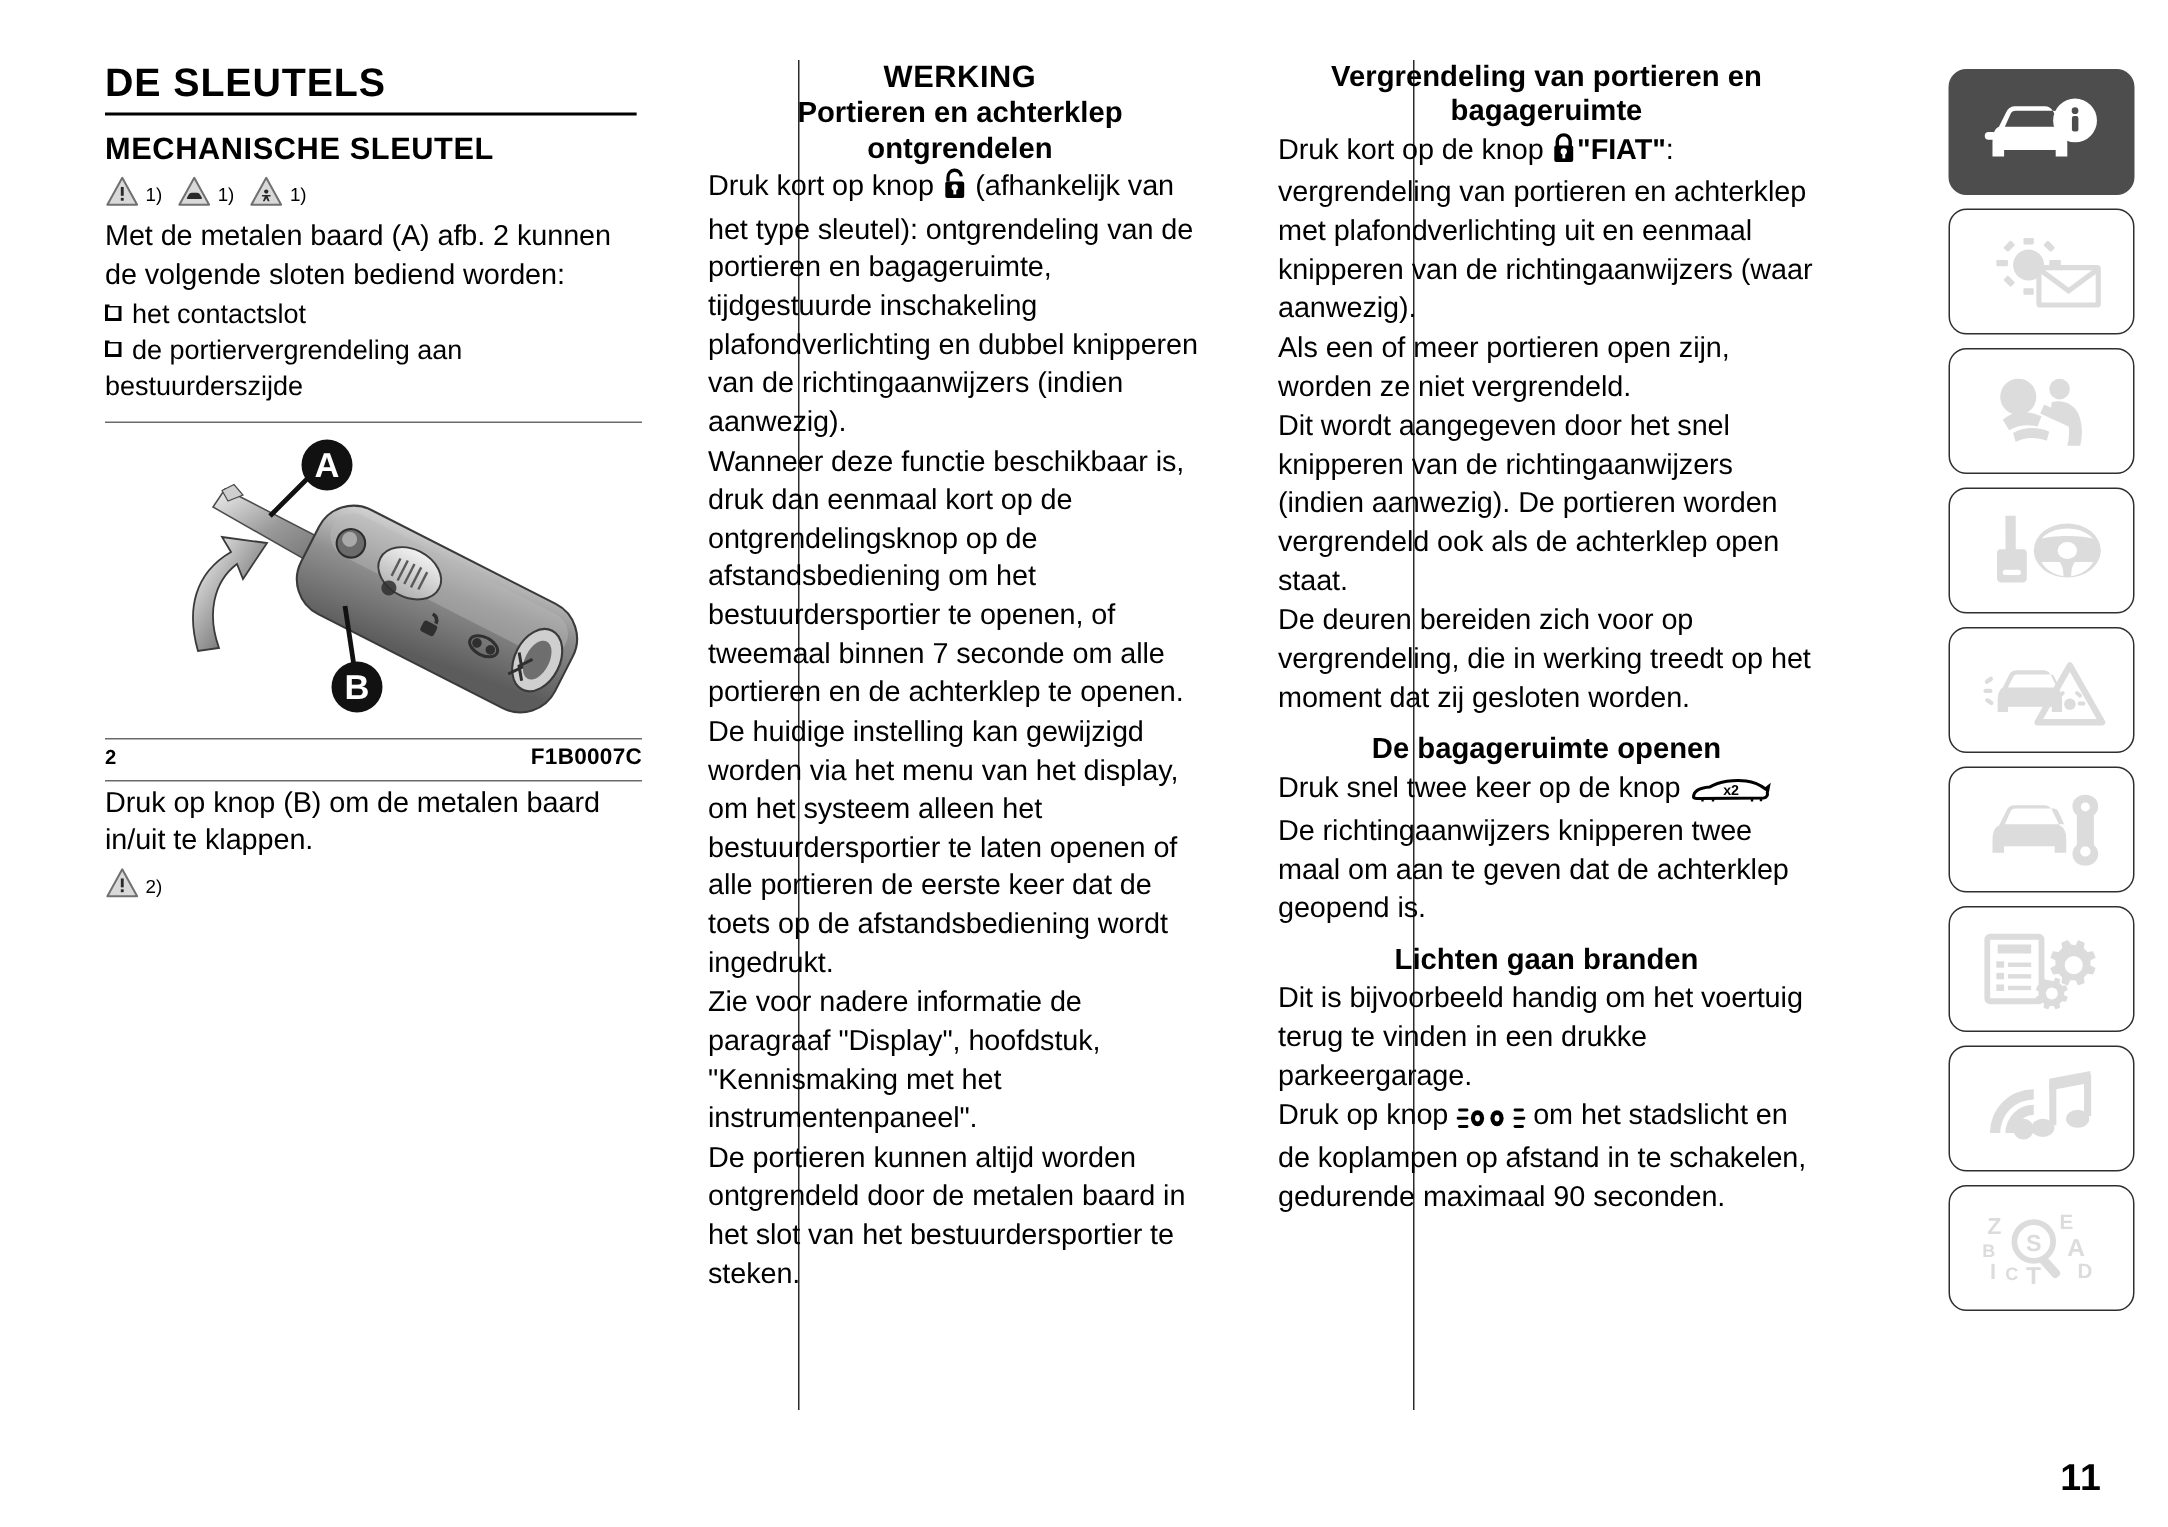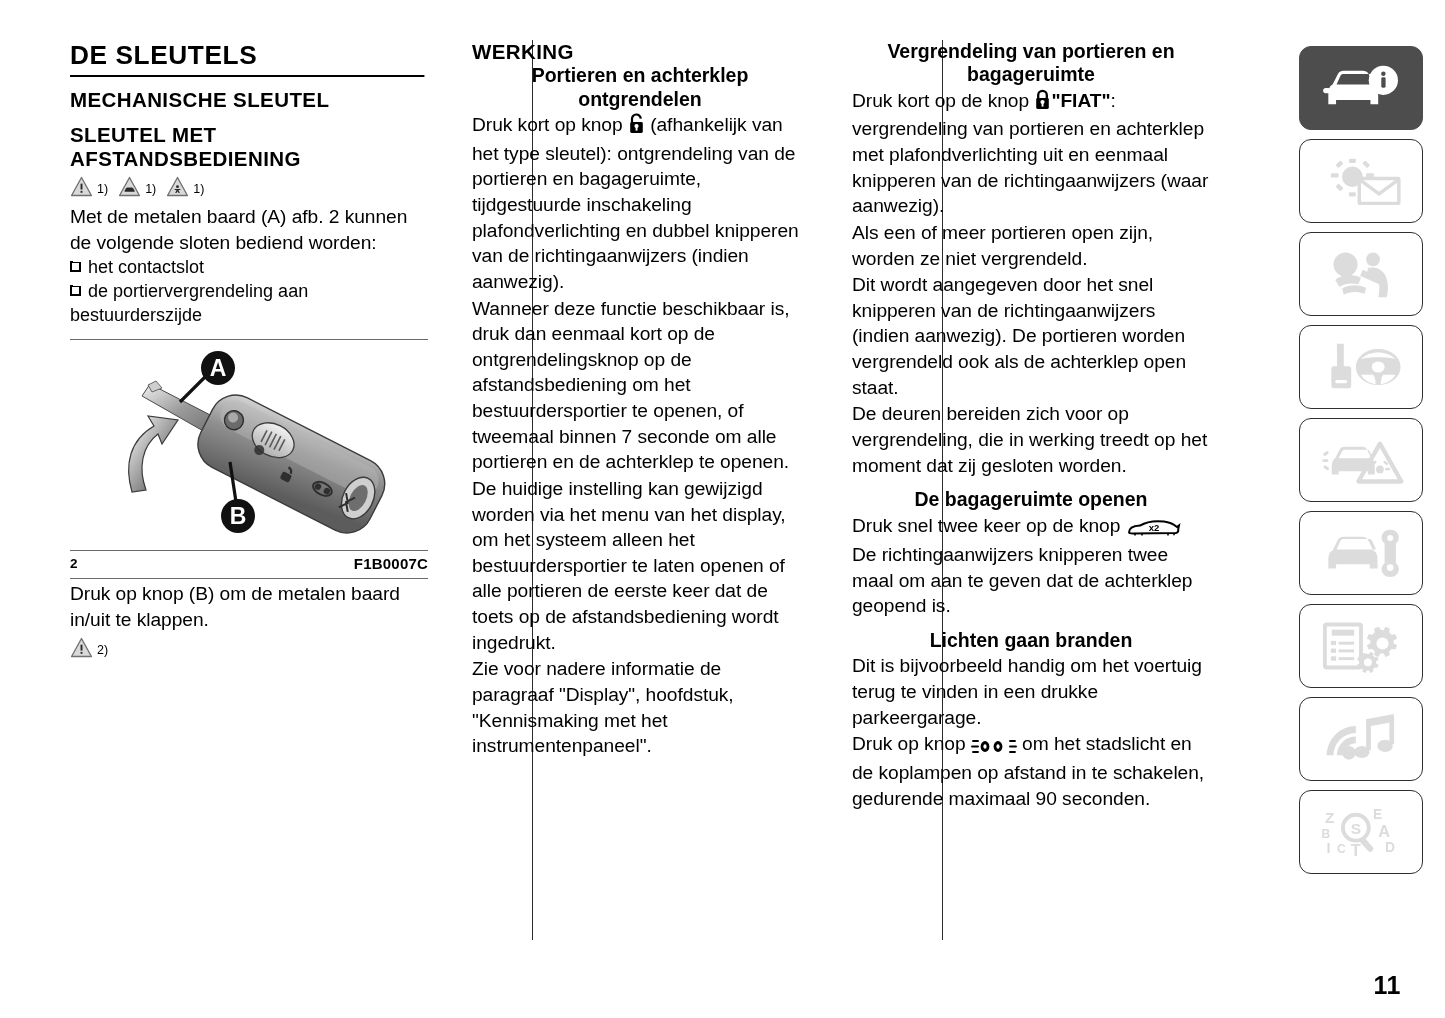--- a/index.html
+++ b/index.html
@@ -209,21 +209,20 @@
 <div class="page">
 
   <div class="columns">
 
     <div class="col col-1">
 
       <h1 class="chapter-title">DE SLEUTELS</h1>
 
       <h2 class="section-title first">MECHANISCHE SLEUTEL</h2>
 
-      <h2 class="section-title"><span>SLEUTEL MET AFSTANDSBEDIENING</span></h2>
 
       <div class="warn-row">
         <span class="warn-item">
           <span>
             <svg class="wtri" viewBox="0 0 24 22" aria-hidden="true">
               <path d="M12 1.6 L22.4 20.4 H1.6 Z" fill="#d9d9d9" stroke="#707070" stroke-width="1.4" stroke-linejoin="round"></path>
               <rect x="11" y="8" width="2" height="6.2" fill="#2a2a2a"></rect>
               <rect x="11" y="15.6" width="2" height="2" fill="#2a2a2a"></rect>
             </svg>
           </span>
@@ -345,33 +344,34 @@
             <rect x="11" y="15.6" width="2" height="2" fill="#2a2a2a"></rect>
           </svg>
         </span>
         <span class="note">2)</span>
       </div>
     </div>
 
     <div class="col-divider divider-1"></div>
 
     <div class="col col-2">
-      <h2 class="section-title first" style="margin-top:0;">WERKING</h2>
+      <h2 class="section-title first" style="margin-top:0;text-align:center;">WERKING</h2>
       <h3 class="sub-title tight">Portieren en achterklep ontgrendelen</h3>
 
       <p class="body-text"><span>Druk kort op knop </span><span class="inline-icon"><svg class="lock-ico" viewBox="0 0 17 21" aria-hidden="true">
               <path d="M4 9 V6.2 A4.3 4.3 0 0 1 12.8 5.6" fill="none" stroke="#000" stroke-width="2.2"></path>
               <rect x="2.2" y="9" width="12.6" height="11" rx="1.4" fill="#000"></rect>
               <circle cx="8.5" cy="13" r="2.1" fill="#fff"></circle>
               <rect x="7.6" y="13.6" width="1.9" height="4" fill="#fff"></rect>
             </svg></span><span> (afhankelijk van het type sleutel): ontgrendeling van de portieren en bagageruimte, tijdgestuurde inschakeling plafondverlichting en dubbel knipperen van de richtingaanwijzers (indien aanwezig).</span></p>
 
       <p class="body-text">Wanneer deze functie beschikbaar is, druk dan eenmaal kort op de ontgrendelingsknop op de afstandsbediening om het bestuurdersportier te openen, of tweemaal binnen 7 seconde om alle portieren en de achterklep te openen.</p>
       <p class="body-text">De huidige instelling kan gewijzigd worden via het menu van het display, om het systeem alleen het bestuurdersportier te laten openen of alle portieren de eerste keer dat de toets op de afstandsbediening wordt ingedrukt.</p>
       <p class="body-text">Zie voor nadere informatie de paragraaf "Display", hoofdstuk, "Kennismaking met het instrumentenpaneel".</p>
+      <p class="body-text">De portieren kunnen altijd worden ontgrendeld door de metalen baard in het slot van het bestuurdersportier te steken.</p>
     </div>
 
     <div class="col-divider divider-2"></div>
 
     <div class="col col-3">
       <h3 class="sub-title tight" style="margin-top:0;">Vergrendeling van portieren en bagageruimte</h3>
 
       <p class="body-text"><span>Druk kort op de knop </span><span class="inline-icon"><svg class="lock-ico" viewBox="0 0 17 21" aria-hidden="true">
               <path d="M4.2 9.4 V6.2 A4.3 4.3 0 0 1 12.8 6.2 V9.4" fill="none" stroke="#000" stroke-width="2.3"></path>
               <rect x="2.2" y="9" width="12.6" height="11" rx="1.4" fill="#000"></rect>

